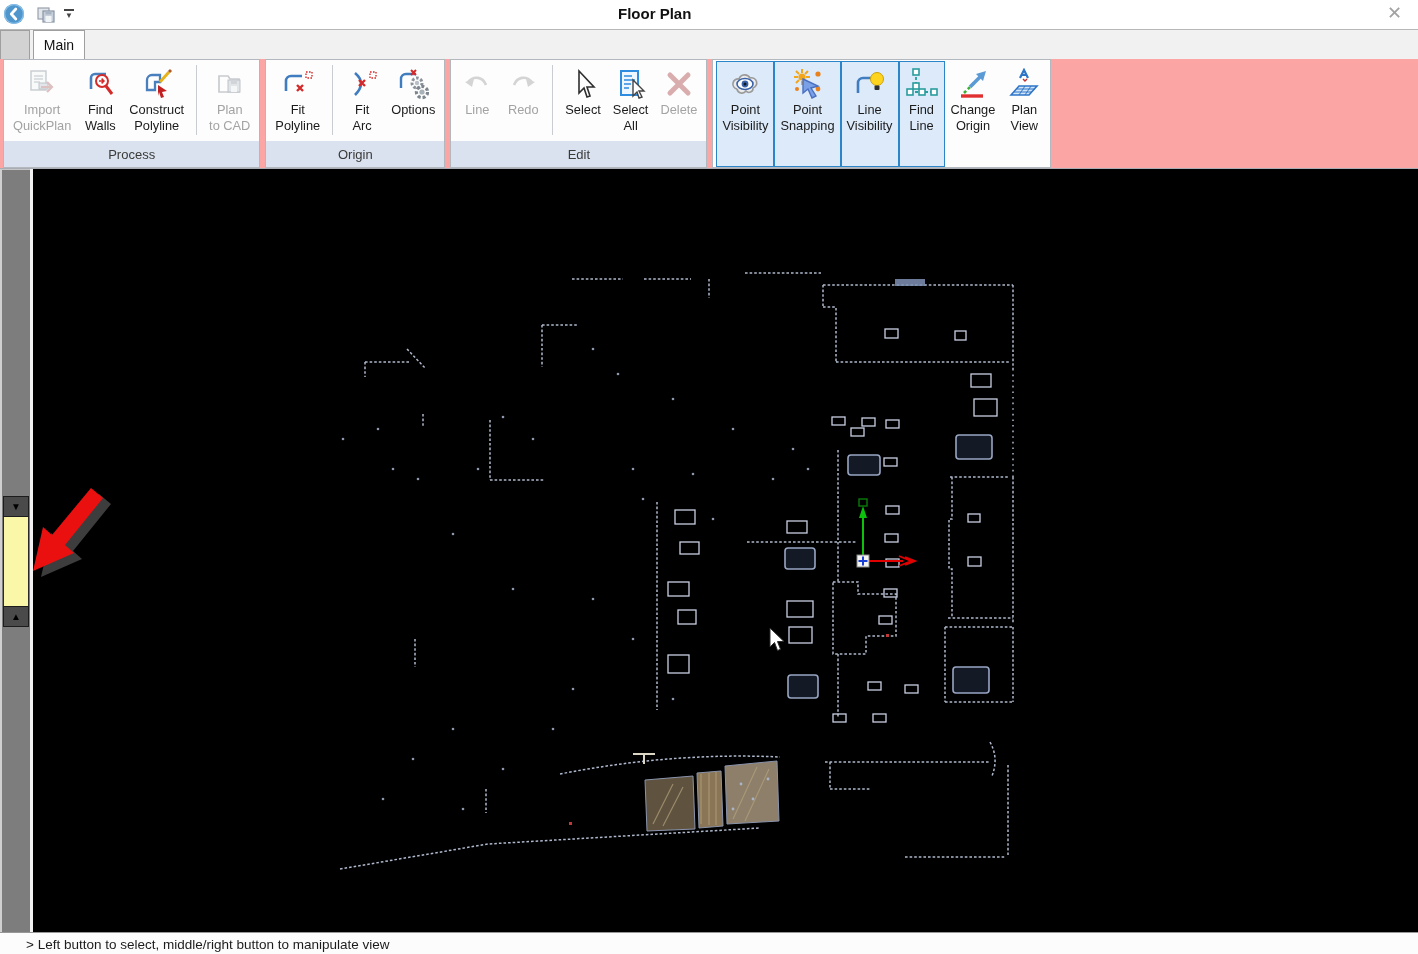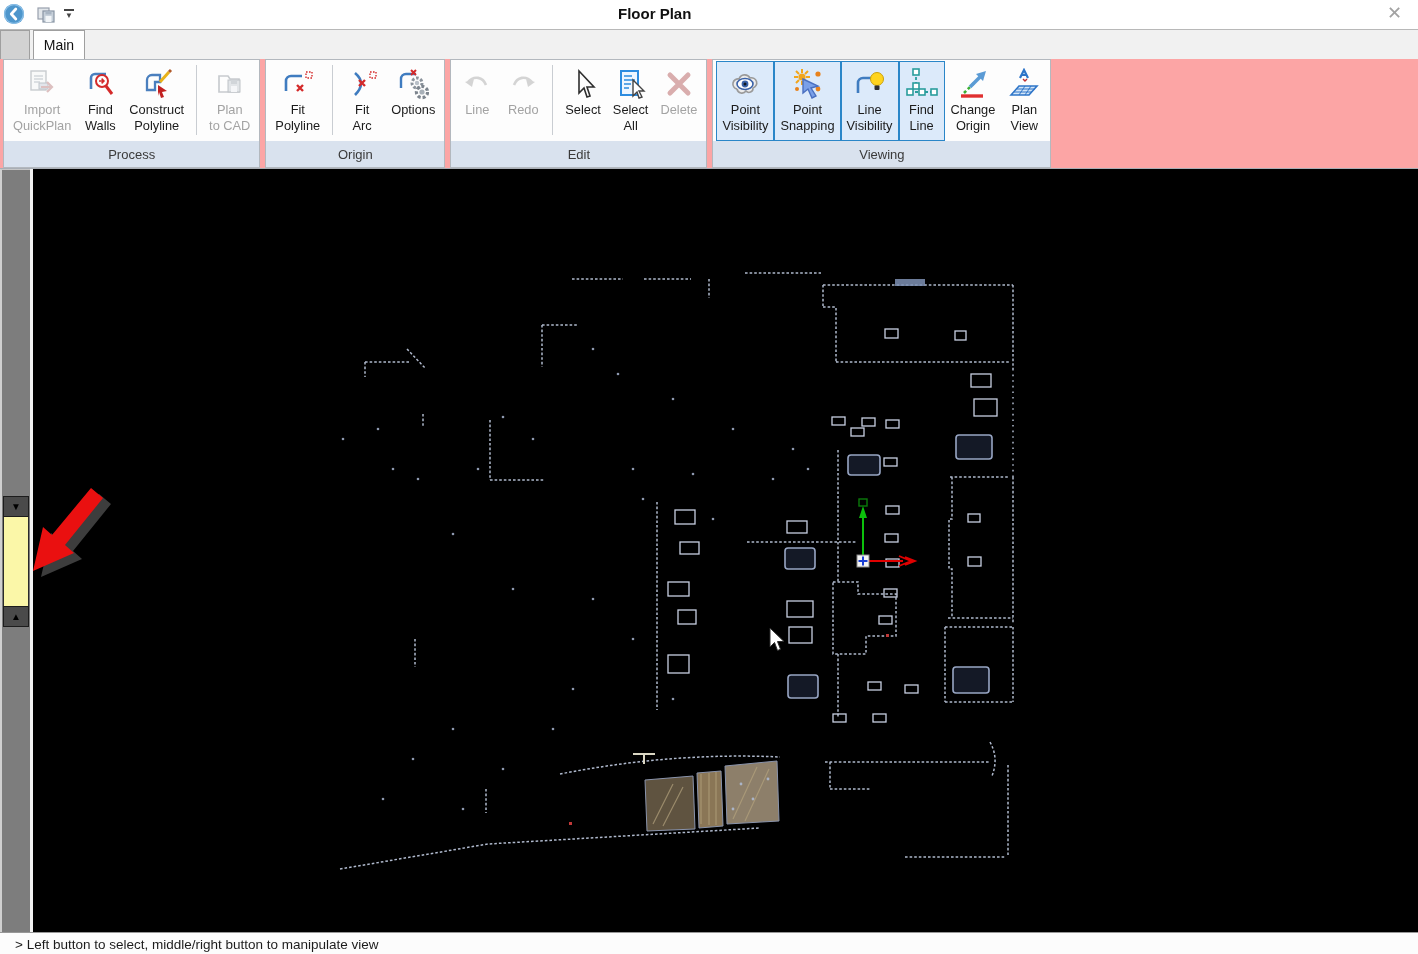--- a/index.html
+++ b/index.html
@@ -49,21 +49,21 @@
 
   .slider{position:absolute;left:1px;top:326px;width:26px;}
   .slider-btn{height:19px;background:#4a4a4a;border:1px solid #1c1c1c;color:#000;
               display:flex;align-items:center;justify-content:center;font-size:10px;cursor:pointer;}
   .slider-track{height:89px;background:#fbf7a8;border-left:1px solid #2a2a2a;border-right:1px solid #2a2a2a;cursor:pointer;}
 
   .overlay{position:absolute;left:0;top:0;width:1418px;height:763px;pointer-events:none;z-index:30;}
 
   
   .statusbar{height:23px;background:#fcfcfc;border-top:1px solid #979797;box-sizing:border-box;
-             display:flex;align-items:center;padding-left:15px;font-size:13.5px;color:#1c1c1c;}
+             display:flex;align-items:center;padding-left:26px;font-size:13.5px;color:#1c1c1c;}
 </style>
 </head>
 <body>
 
 <div class="titlebar">
   <div class="back-btn">
     <svg viewBox="0 0 24 24" width="22" height="22">
       <circle cx="12" cy="12" r="11" fill="#4e96cc"></circle>
       <circle cx="12" cy="12" r="10.2" fill="none" stroke="#8cc0e8" stroke-width="1.4"></circle>
       <path d="M14,6.5 L9,12 L14,17.5" fill="none" stroke="#fff" stroke-width="3" stroke-linecap="round" stroke-linejoin="round"></path>
@@ -316,21 +316,20 @@
                 <path d="M12,10 L16,2 L20,10 M13.5,7 h5" stroke="#2e75c8" stroke-width="2.2" fill="none"></path>
                 <path d="M15,11 l2,2 2,-2" stroke="#c03030" stroke-width="1.4" fill="none"></path>
                 <polygon points="3,27 11,18 29,18 21,27" fill="#d4e6f8" stroke="#2e75c8" stroke-width="1.6"></polygon>
                 <path d="M9,21 h18 M6,24 h18 M17,18 l-6,9 M23,18 l-6,9" stroke="#2e75c8" stroke-width="1" fill="none"></path>
               </svg>
             </div>
             <div class="rlabel">Plan</div>
             <div class="rlabel">View</div>
           </div>
         </div>
-        <div class="rgroup-footer">Viewing</div>
       </div>
     </div>
 </div>
 
 <div class="workspace">
   <div class="leftstrip">
     <div class="slider">
       <div class="slider-btn">
         <span>▼</span>
       </div>

